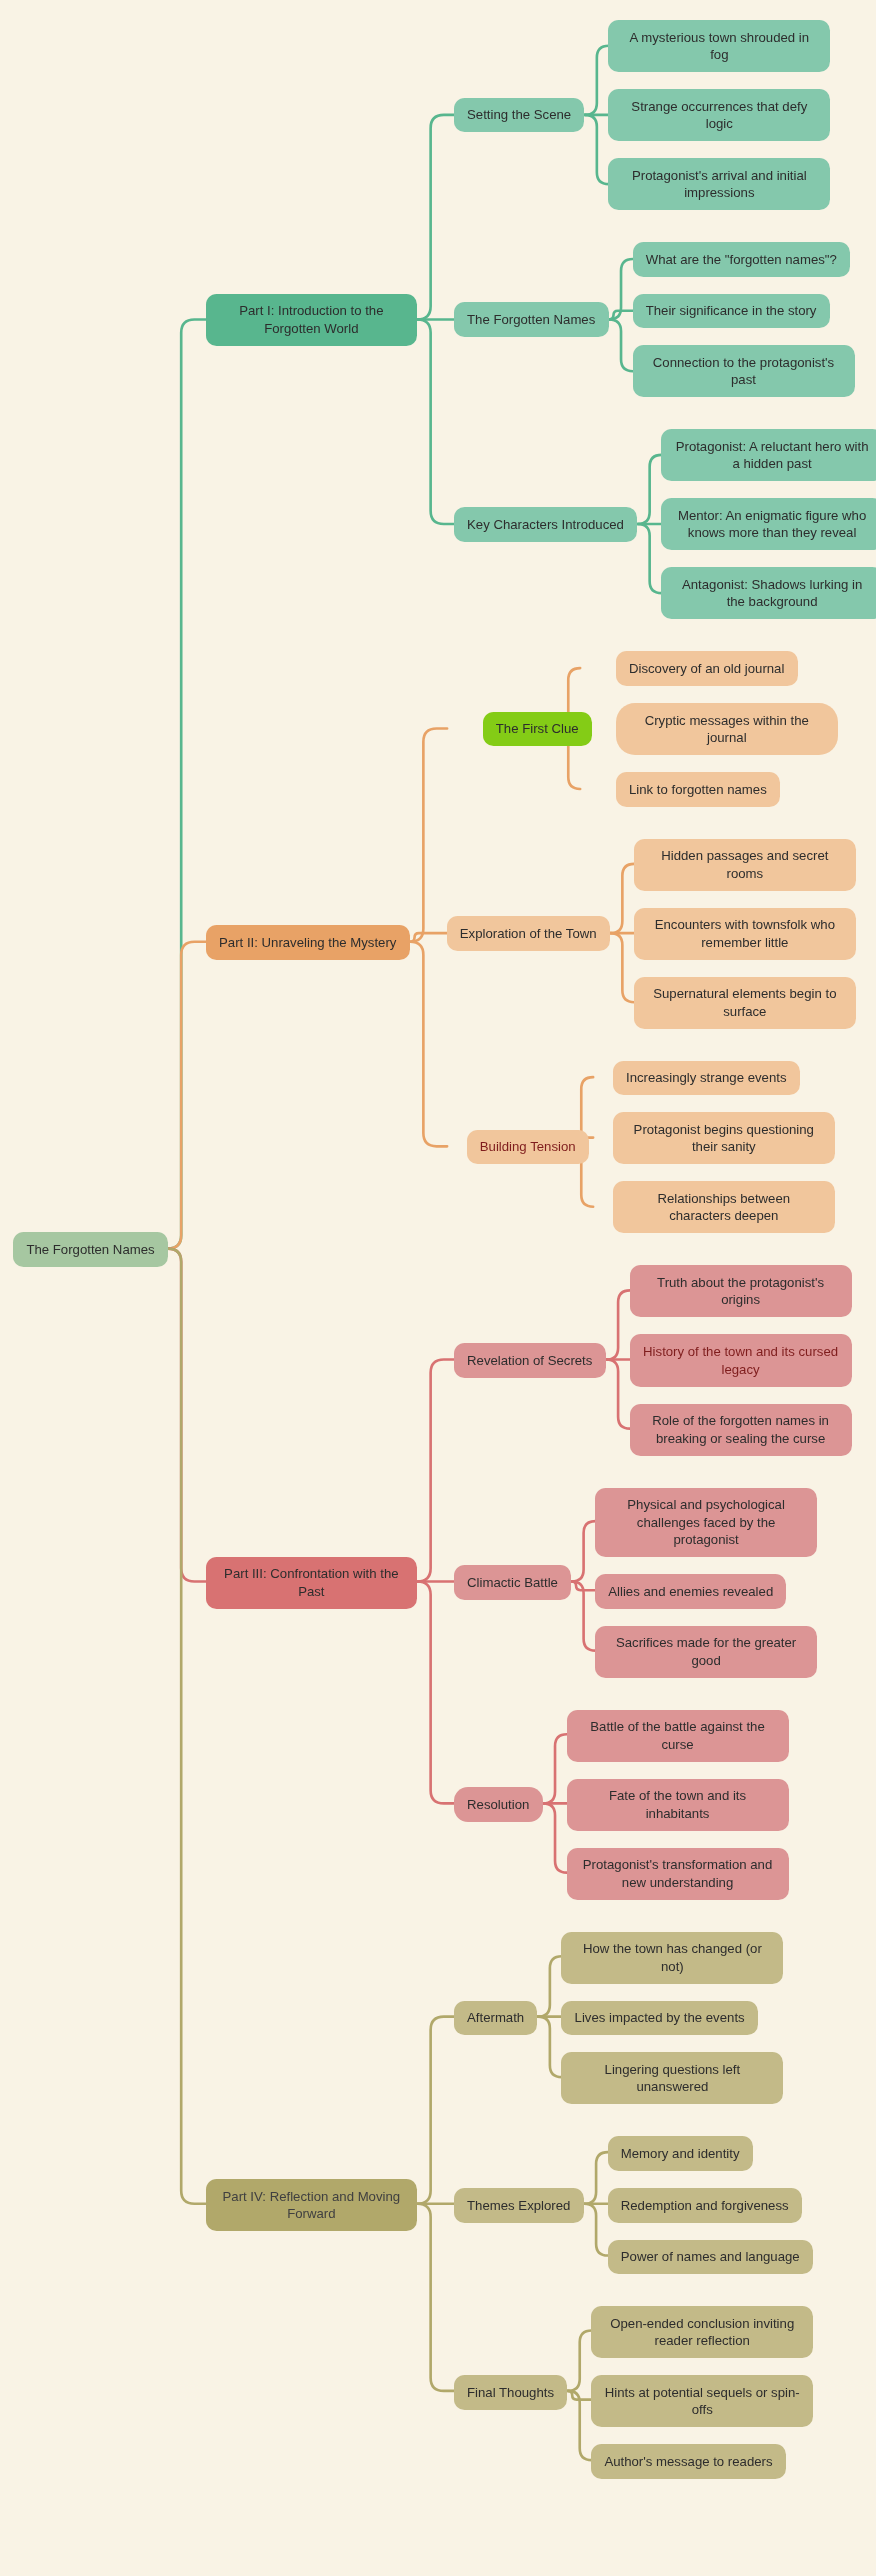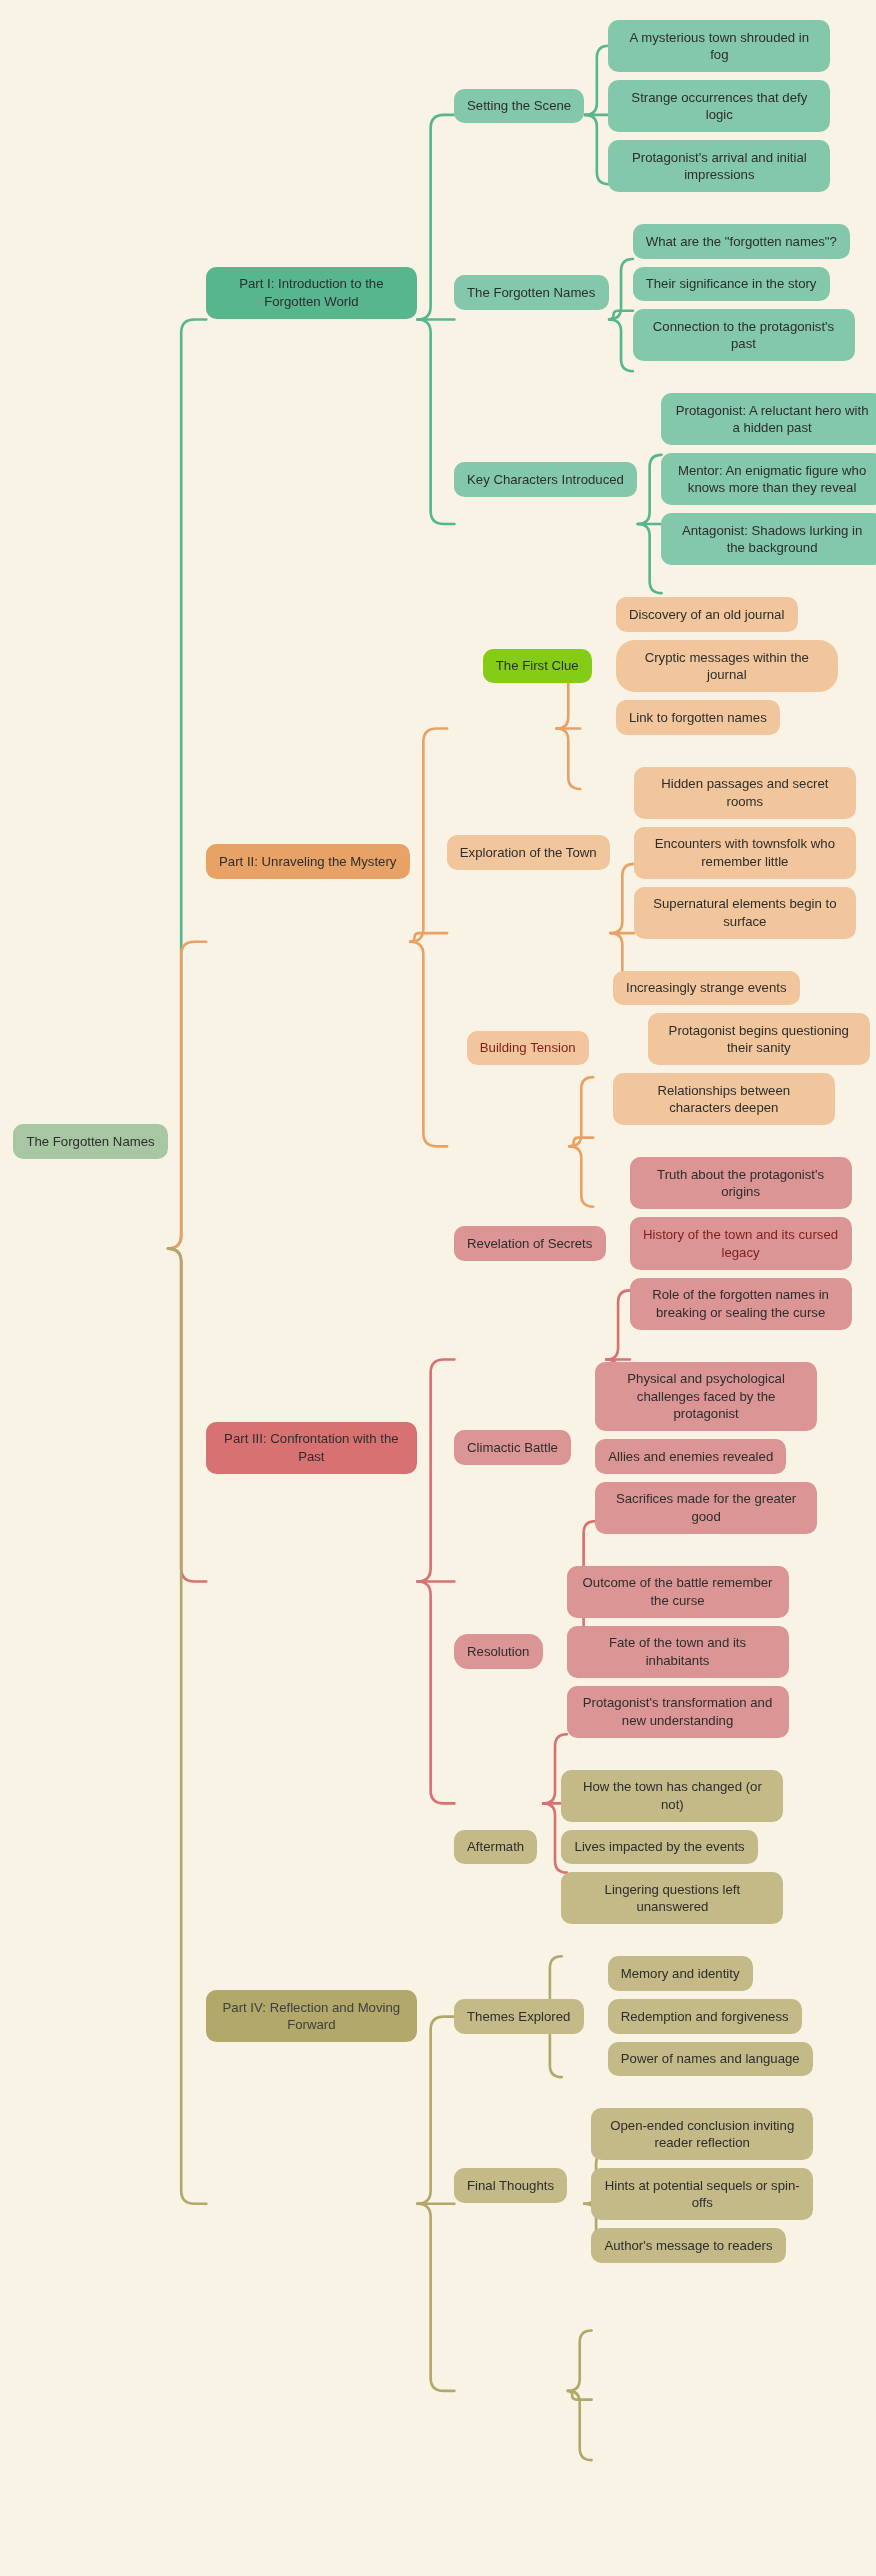--- a/index.html
+++ b/index.html
@@ -25,21 +25,21 @@
     display: flex;
     flex-direction: row;
     align-items: center;
   }
   .children {
     display: flex;
     flex-direction: column;
   }
   .depth-0 > .children { gap: 32px; margin-left: 38px; }
   .depth-1 > .children { gap: 32px; margin-left: 37px; }
-  .depth-2 > .children { gap: 8px; margin-left: 24px; }
+  .depth-2 > .children { gap: 17px; margin-left: 24px; }
   .node {
     position: relative;
     z-index: 1;
     border-radius: 10.6px;
     padding: 8.6px 13.2px;
     font-size: 13.2px;
     font-weight: 500;
     line-height: 1.32;
     text-align: center;
     width: max-content;
@@ -189,21 +189,21 @@
                 </div>
               </div>
             </div>
             <div class="node-group depth-2">
               <div class="node depth-2" style="background: rgb(241, 198, 156); color: #7f1d1d; margin-left: 20px;">Building Tension</div>
               <div class="children">
                 <div class="node-group depth-3">
                   <div class="node depth-3" style="background: rgb(241, 198, 156); color: rgb(45, 45, 45);">Increasingly strange events</div>
                 </div>
                 <div class="node-group depth-3">
-                  <div class="node depth-3" style="background: rgb(241, 198, 156); color: rgb(45, 45, 45); margin-left: 35px;">Protagonist begins questioning their sanity</div>
+                  <div class="node depth-3" style="background: rgb(241, 198, 156); color: rgb(45, 45, 45);">Protagonist begins questioning their sanity</div>
                 </div>
                 <div class="node-group depth-3">
                   <div class="node depth-3" style="background: rgb(241, 198, 156); color: rgb(45, 45, 45);">Relationships between characters deepen</div>
                 </div>
               </div>
             </div>
           </div>
         </div>
         <div class="node-group depth-1">
           <div class="node depth-1" style="background: rgb(216, 114, 114); color: rgb(45, 45, 45);">Part III: Confrontation with the Past</div>
@@ -233,21 +233,21 @@
                 </div>
                 <div class="node-group depth-3">
                   <div class="node depth-3" style="background: rgb(220, 149, 149); color: rgb(45, 45, 45);">Sacrifices made for the greater good</div>
                 </div>
               </div>
             </div>
             <div class="node-group depth-2">
               <div class="node depth-2" style="background: rgb(220, 149, 149); color: rgb(45, 45, 45); border-radius: 14px;">Resolution</div>
               <div class="children">
                 <div class="node-group depth-3">
-                  <div class="node depth-3" style="background: rgb(220, 149, 149); color: rgb(45, 45, 45);">Outcome of the battle remember the curse</div>
+                  <div class="node depth-3" style="background: rgb(220, 149, 149); color: rgb(45, 45, 45);">Battle of the battle against the curse</div>
                 </div>
                 <div class="node-group depth-3">
                   <div class="node depth-3" style="background: rgb(220, 149, 149); color: rgb(45, 45, 45);">Fate of the town and its inhabitants</div>
                 </div>
                 <div class="node-group depth-3">
                   <div class="node depth-3" style="background: rgb(220, 149, 149); color: rgb(45, 45, 45);">Protagonist's transformation and new understanding</div>
                 </div>
               </div>
             </div>
           </div>

